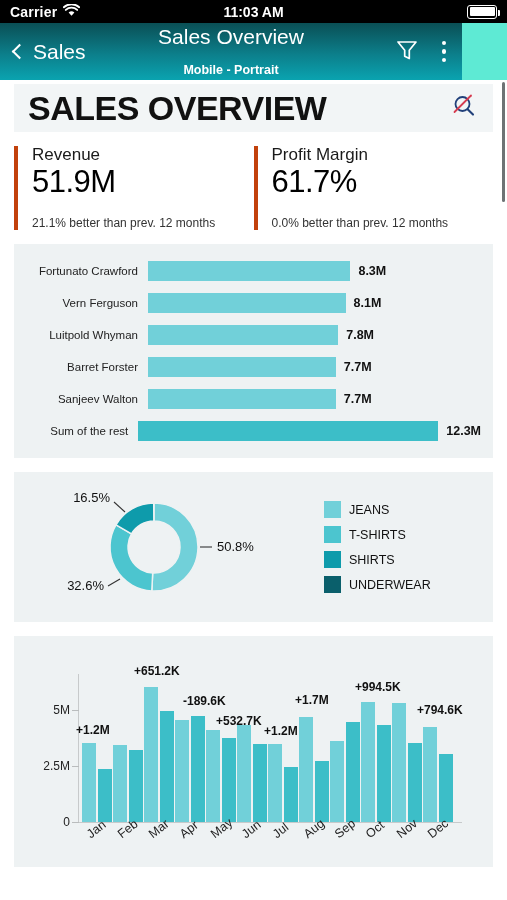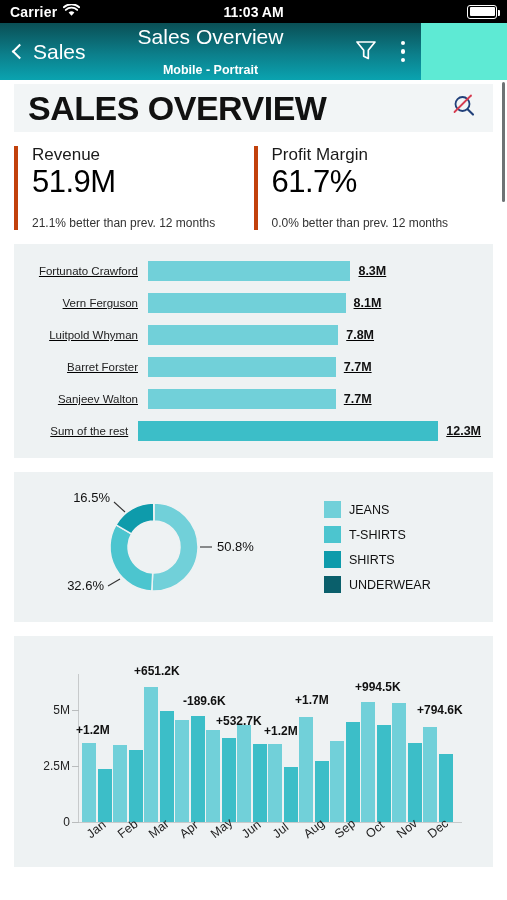--- a/index.html
+++ b/index.html
@@ -27,21 +27,21 @@
     position: relative; display: inline-block;
   }
   .battery::after {
     content: ""; position: absolute; right: -4px; top: 4px;
     width: 2.5px; height: 6px; background: #fff; border-radius: 0 1px 1px 0;
   }
   .battery-fill { position: absolute; inset: 1.5px; background: #fff; border-radius: 1px; }
 
   
   .navbar {
-    position: absolute; top: 23px; left: 0; width: 421px; height: 57px;
+    position: absolute; top: 23px; left: 0; width: 462px; height: 57px;
     background: linear-gradient(180deg, #0a4f55 0%, #0c7f8b 55%, #0aa3b0 100%);
     display: flex; align-items: center; color: #fff;
   }
   .nav-back {
     display: flex; align-items: center; gap: 6px;
     position: absolute; left: 14px; top: 50%; transform: translateY(-50%);
   }
   .chev {
     width: 11px; height: 11px; border-left: 2.6px solid #fff; border-bottom: 2.6px solid #fff;
     transform: rotate(45deg); display: inline-block; margin-right: 2px;
@@ -66,21 +66,21 @@
   .kpis { display: flex; margin: 14px 14px 0 14px; }
   .kpi { flex: 1; padding-left: 14px; border-left: 4px solid #c2410c; }
   .kpi-label { font-size: 17px; color: #1a1a1a; font-weight: 400; line-height: 1.1; }
   .kpi-value { font-size: 31px; font-weight: 400; color: #000; line-height: 1.08; letter-spacing: -.5px; }
   .kpi-delta { font-size: 12px; color: #333; margin-top: 18px; }
 
   .card { margin: 14px 14px 0 14px; background: #eef2f3; }
 
   
   .barchart { padding: 14px 12px 14px 4px; }
-  .bar-row { display: flex; align-items: center; height: 26px; margin-bottom: 6px; text-decoration: underline; }
+  .bar-row { display: flex; align-items: center; height: 26px; margin-bottom: 6px; }
   .bar-row:last-child { margin-bottom: 0; }
   .bar-name { width: 130px; text-align: right; padding-right: 10px; font-size: 11.5px; color: #222; }
   .bar-track { flex: 1; display: flex; align-items: center; }
   .bar-fill { height: 20px; background: #71d0d9; }
   .bar-fill.dark { background: #3cbec8; }
   .bar-val { font-size: 12.5px; font-weight: 700; color: #111; margin-left: 8px; white-space: nowrap; }
 
   
   .donutcard { display: flex; align-items: center; padding: 12px 10px; height: 150px; }
   .donut-wrap { position: relative; width: 300px; height: 130px; }

